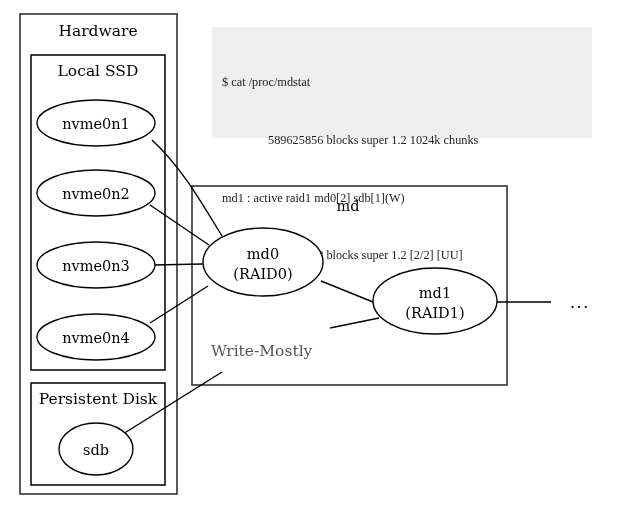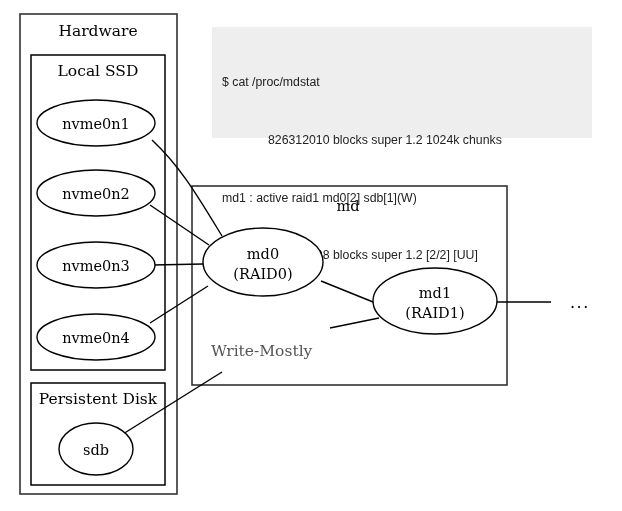--- a/index.html
+++ b/index.html
@@ -12,21 +12,21 @@
   }
   #stage{position:absolute;left:0;top:0;width:622px;height:511px;}
   svg.layer{position:absolute;left:0;top:0;width:622px;height:511px;}
 
   
   .terminal{
     position:absolute;
     left:212px;top:27px;
     width:380px;height:111px;
     background:#eeeeee;
-    font-family:Liberation Sans, sans-serif;
+    font-family:Liberation Serif, serif;
     font-size:12.3px;
     line-height:19.2px;
     color:#222222;
     padding:8px 0 0 10px;
     box-sizing:border-box;
     white-space:pre;
   }
   .terminal .ln{display:block;}
   .terminal .indent{padding-left:46px;}
 
@@ -43,21 +43,21 @@
   .ell{fill:#ffffff;stroke:#000000;stroke-width:1.4;}
   .edge{fill:none;stroke:#000000;stroke-width:1.4;}
 </style>
 </head>
 <body>
 
 <div id="stage">
 
   <div class="terminal">
     <span class="ln">$ cat /proc/mdstat</span>
-    <span class="ln indent">826312010 blocks super 1.2 1024k chunks</span>
+    <span class="ln indent">589625856 blocks super 1.2 1024k chunks</span>
     <span class="ln">md1 : active raid1 md0[2] sdb[1](W)</span>
     <span class="ln indent">589559808 blocks super 1.2 [2/2] [UU]</span>
   </div>
 
   <svg class="layer" viewBox="0 0 622 511" xmlns="http://www.w3.org/2000/svg">
 
     <rect class="boxline" x="20" y="14" width="157" height="480"></rect>
     <text class="boxlabel" x="98" y="36" text-anchor="middle">Hardware</text>
 
     <rect class="innerbox" x="31" y="55" width="134" height="315"></rect>

